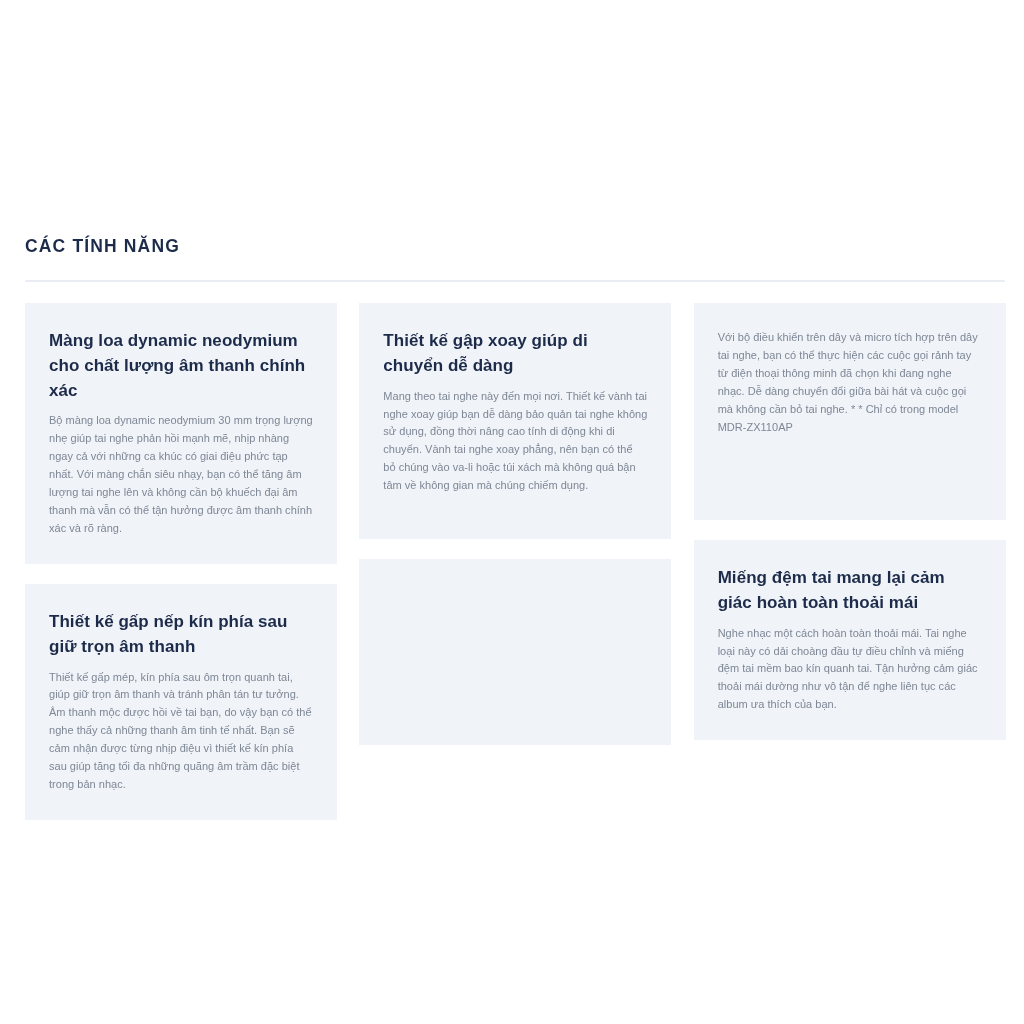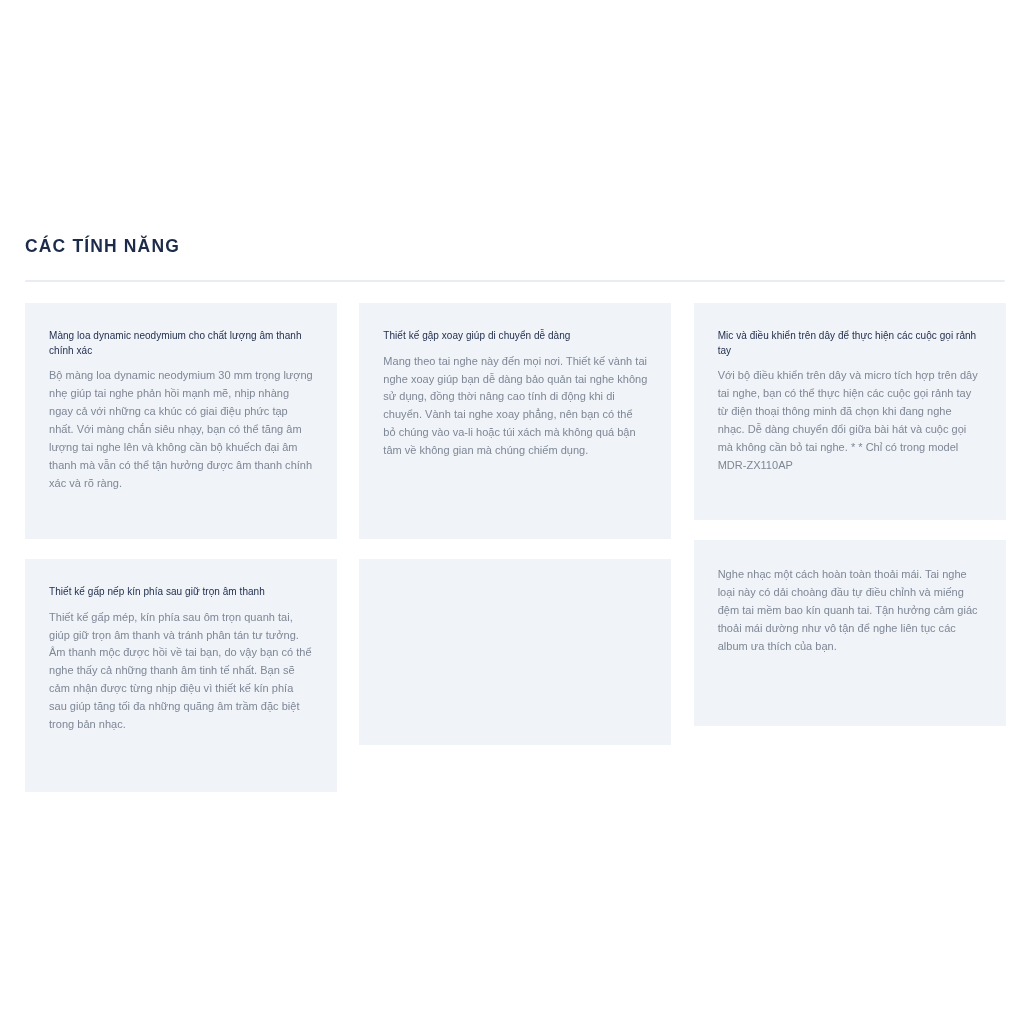--- a/index.html
+++ b/index.html
@@ -63,22 +63,22 @@
     background: #f0f3f8;
     box-sizing: border-box;
     padding: 26px 24px 26px 24px;
     margin-bottom: 20px;
     width: 312px;
     overflow: hidden;
   }
 
   .card-title {
     margin: 0 0 9px 0;
-    font-size: 10px;
-    font-weight: normal;
+    font-size: 17px;
+    font-weight: bold;
     line-height: 1.46;
     color: #1d2b4a;
     letter-spacing: 0.05px;
   }
 
   .card-body {
     margin: 0;
     font-size: 11px;
     line-height: 1.63;
     color: #7e8795;
@@ -116,25 +116,25 @@
 
       <article class="feature-card card-h-tall">
         <h3 class="card-title">Thiết kế gập xoay giúp di chuyển dễ dàng</h3>
         <p class="card-body">Mang theo tai nghe này đến mọi nơi. Thiết kế vành tai nghe xoay giúp bạn dễ dàng bảo quản tai nghe không sử dụng, đồng thời nâng cao tính di động khi di chuyển. Vành tai nghe xoay phẳng, nên bạn có thể bỏ chúng vào va-li hoặc túi xách mà không quá bận tâm về không gian mà chúng chiếm dụng.</p>
       </article>
 
       <article class="feature-card card-h-mid">
       </article>
 
       <article class="feature-card card-h-short">
-        <h3 class="card-title">Mic và điều khiển trên dây để thực hiện các cuộc gọi rảnh tay</h3>
         <p class="card-body">Với bộ điều khiển trên dây và micro tích hợp trên dây tai nghe, bạn có thể thực hiện các cuộc gọi rảnh tay từ điện thoại thông minh đã chọn khi đang nghe nhạc. Dễ dàng chuyển đổi giữa bài hát và cuộc gọi mà không cần bỏ tai nghe. * * Chỉ có trong model MDR-ZX110AP</p>
       </article>
 
       <article class="feature-card card-h-mid">
+        <h3 class="card-title">Miếng đệm tai mang lại cảm giác hoàn toàn thoải mái</h3>
         <p class="card-body">Nghe nhạc một cách hoàn toàn thoải mái. Tai nghe loại này có dải choàng đầu tự điều chỉnh và miếng đệm tai mềm bao kín quanh tai. Tận hưởng cảm giác thoải mái dường như vô tận để nghe liên tục các album ưa thích của bạn.</p>
       </article>
 
     </div>
 
   </section>
 
 </div>
 
 </body></html>

